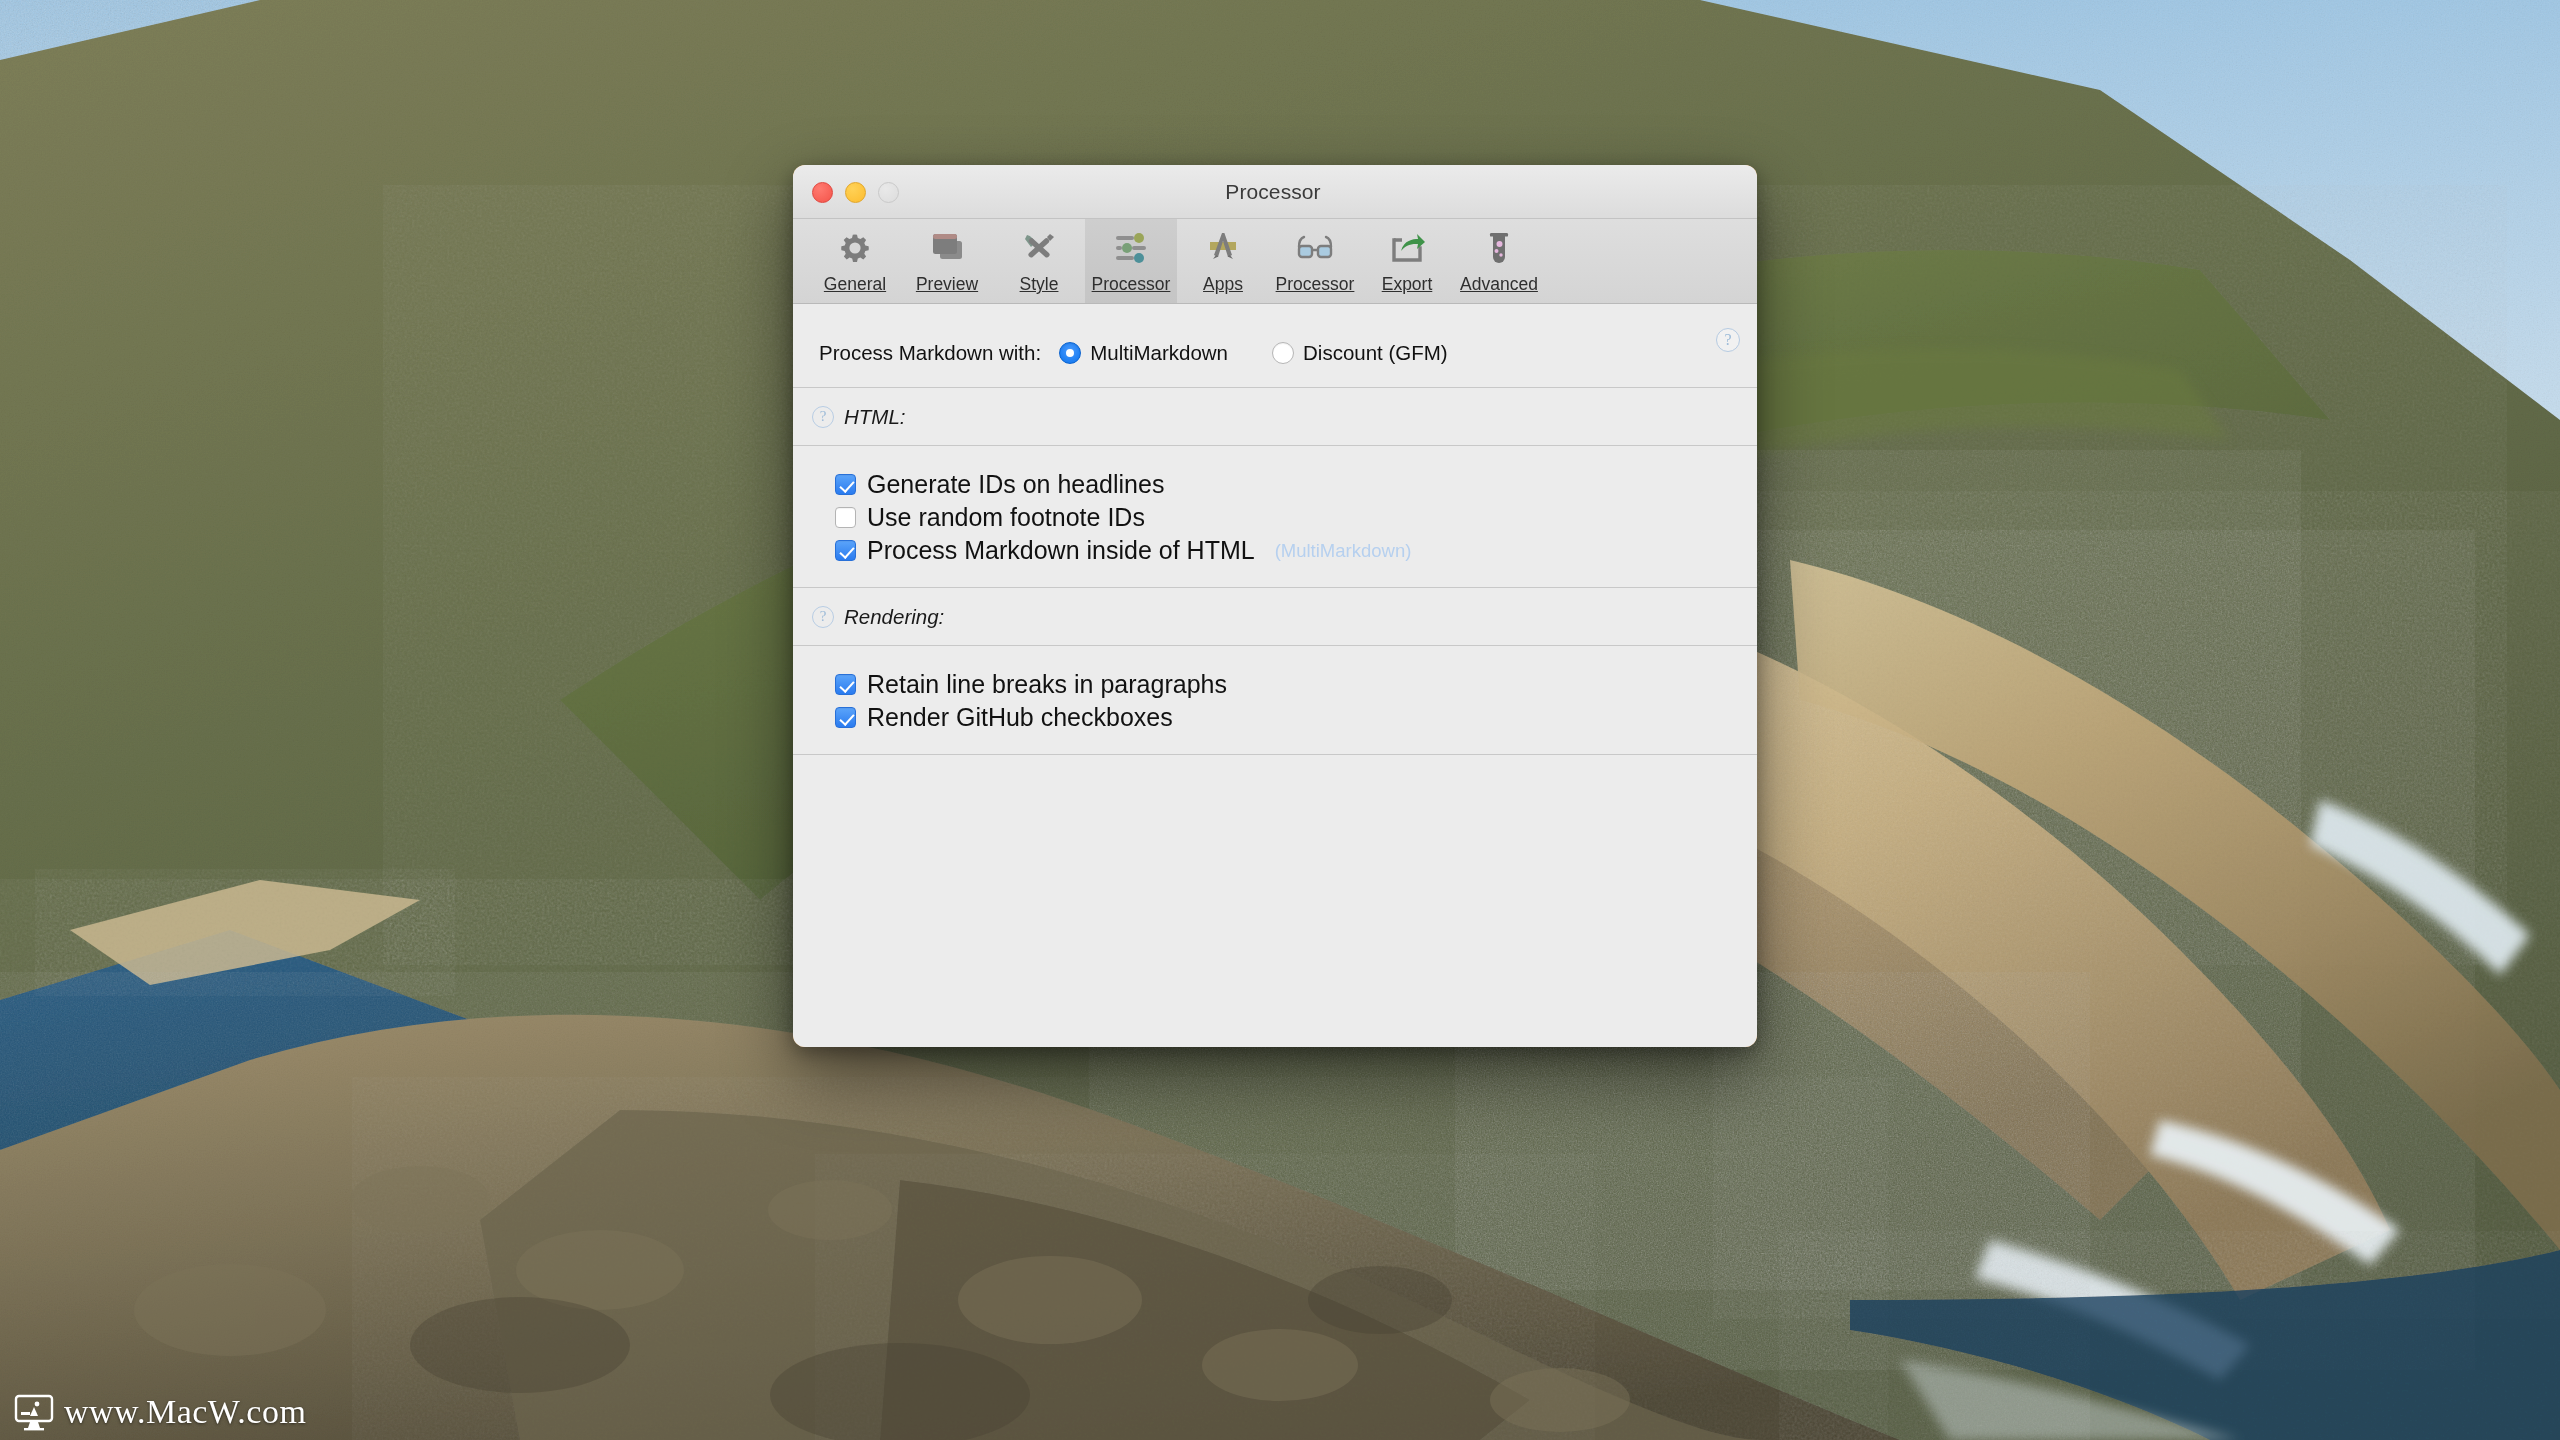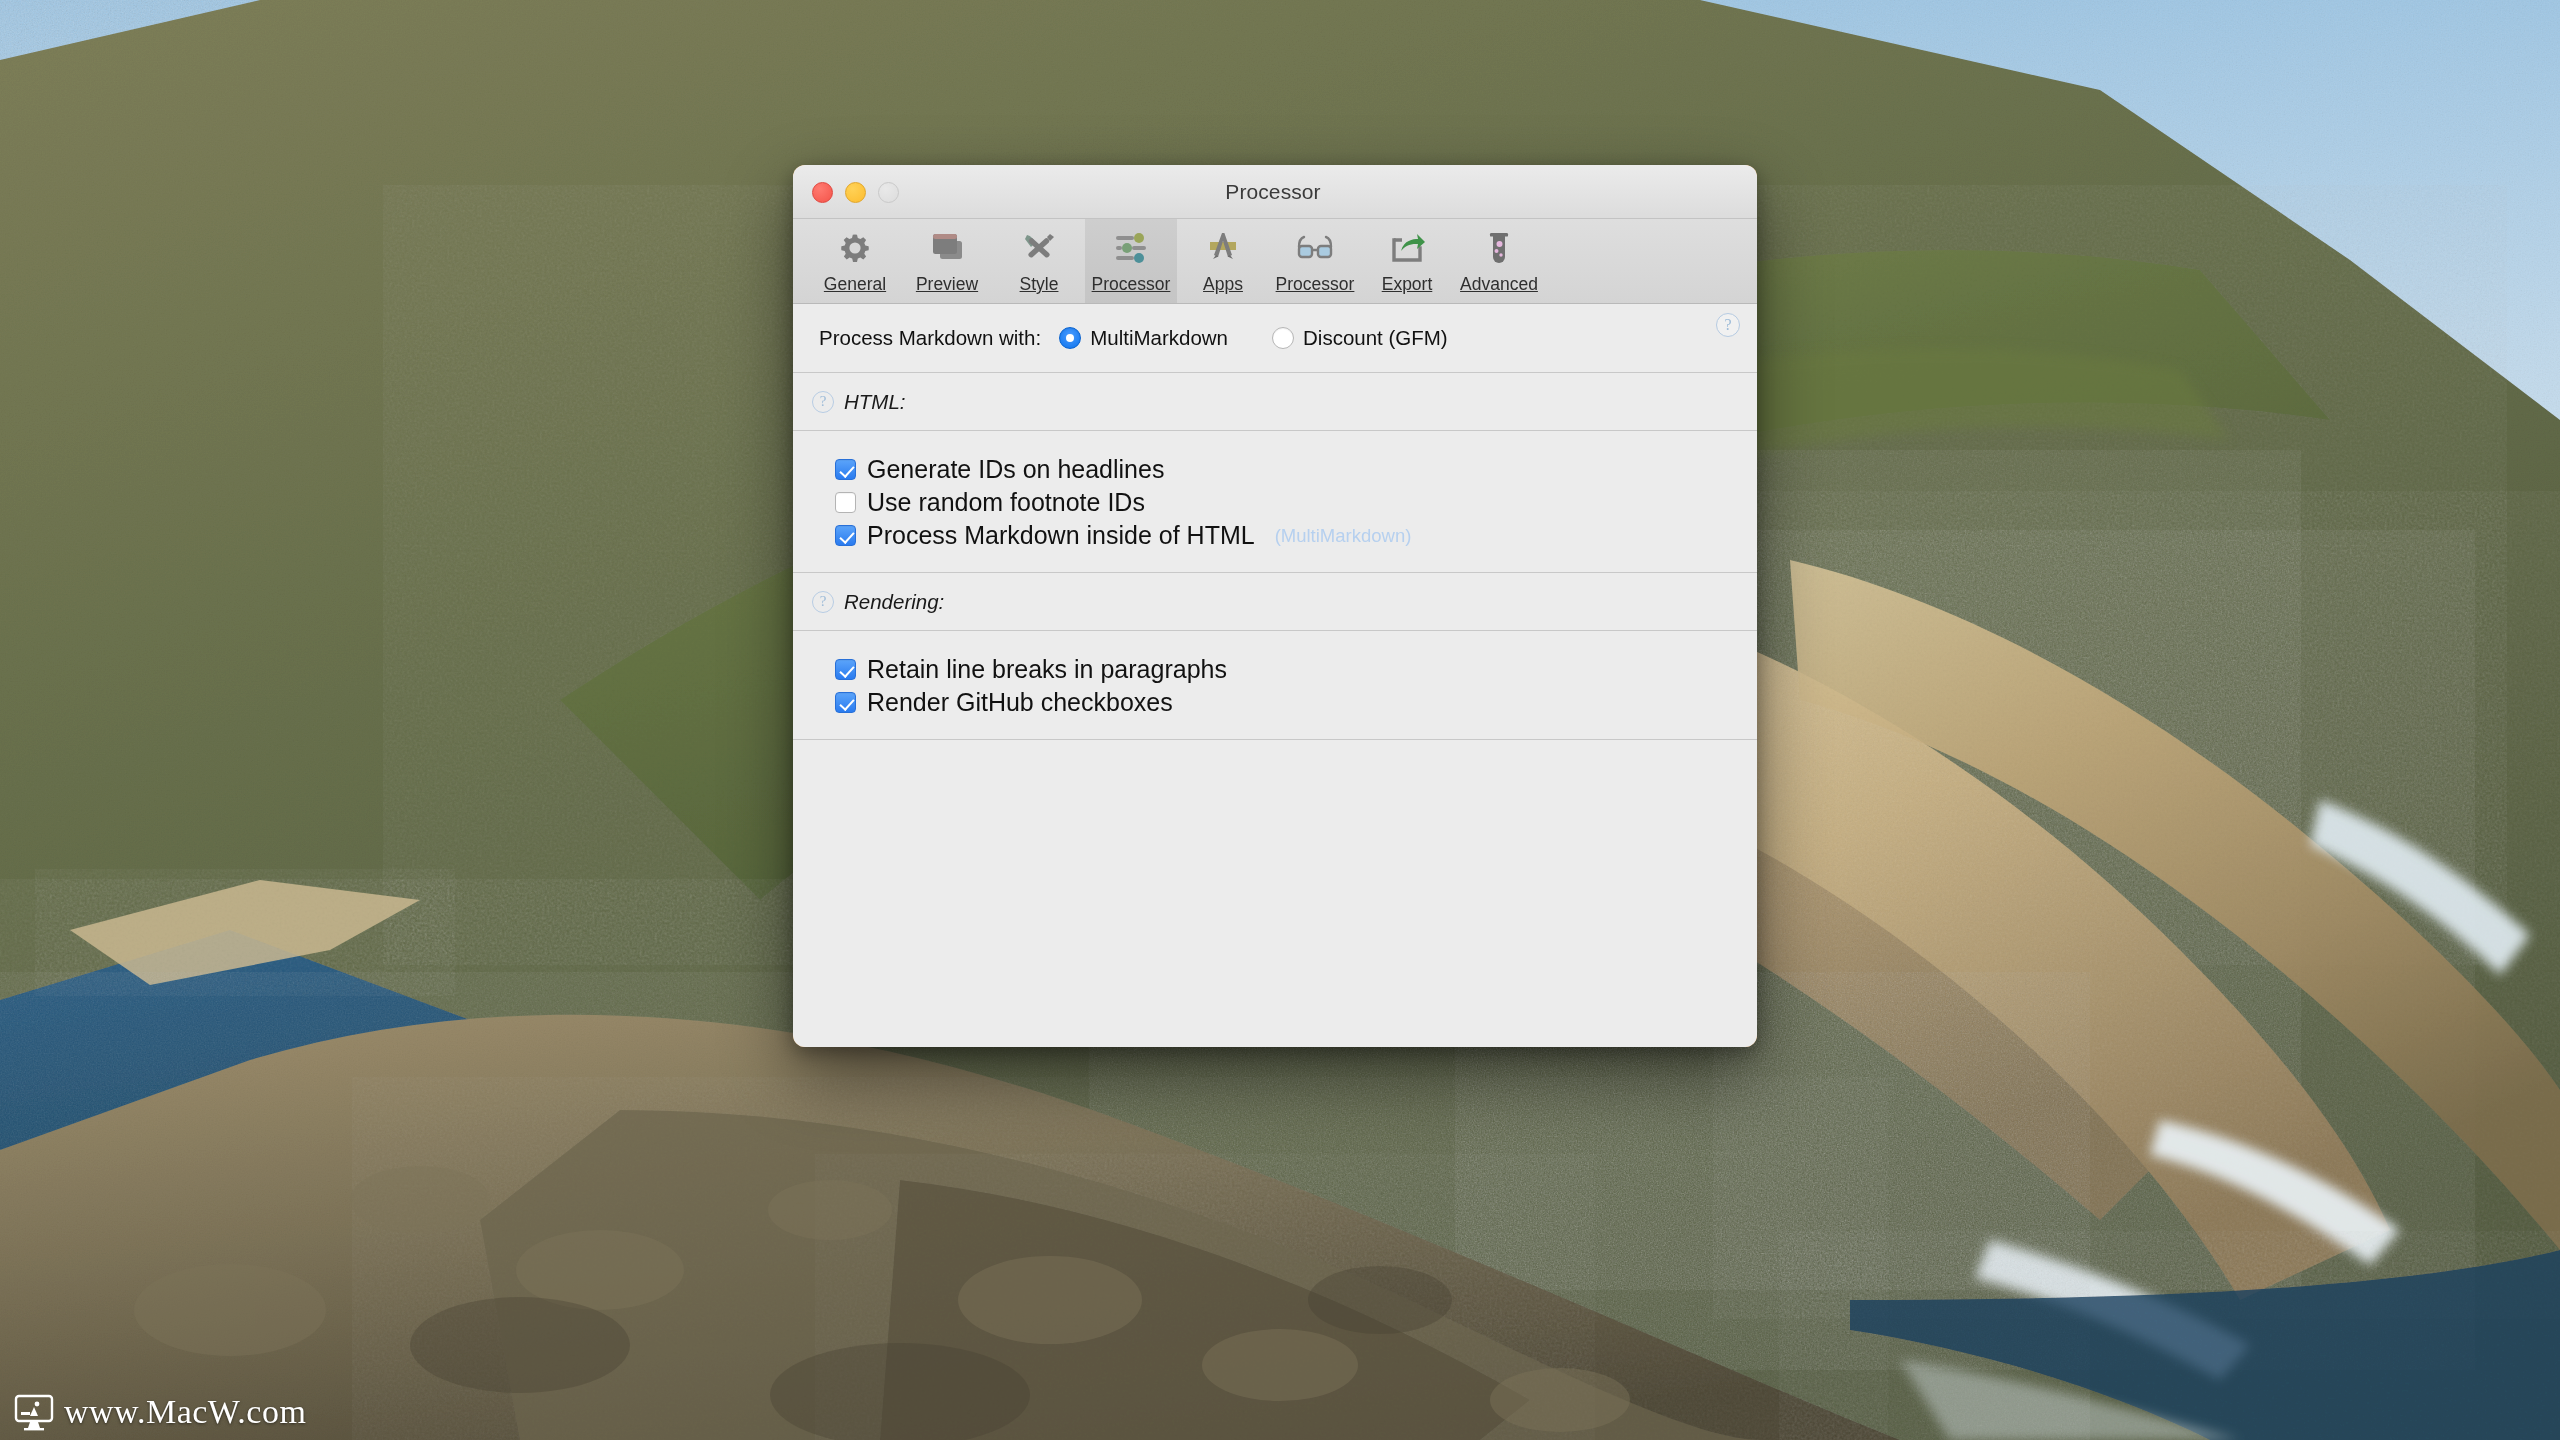--- a/index.html
+++ b/index.html
@@ -75,21 +75,21 @@
     text-decoration: underline;
   }
 
   
   .content { flex: 1; background: #ececec; position: relative; }
   .hdr-row { position: relative; }
 
   .sec-divider { height:1px; background:#c8c8c8; width:100%; }
 
   
-  .proc-block { padding: 22px 26px 22px 26px; }
+  .proc-block { padding: 22px 26px 22px 26px; margin-top: 15px; }
   .proc-line { display:flex; align-items:center; }
   .proc-label { font-size: 20.5px; color:#111; margin-right: 18px; }
   .radio-item { display:flex; align-items:center; margin-right: 44px; cursor:default; }
   .radio {
     width: 22px; height: 22px; border-radius: 50%;
     margin-right: 9px; flex: 0 0 22px;
     background: #fff; border: 1px solid #b6b6b6;
     box-shadow: inset 0 1px 1px rgba(0,0,0,.06);
     position: relative;
   }

